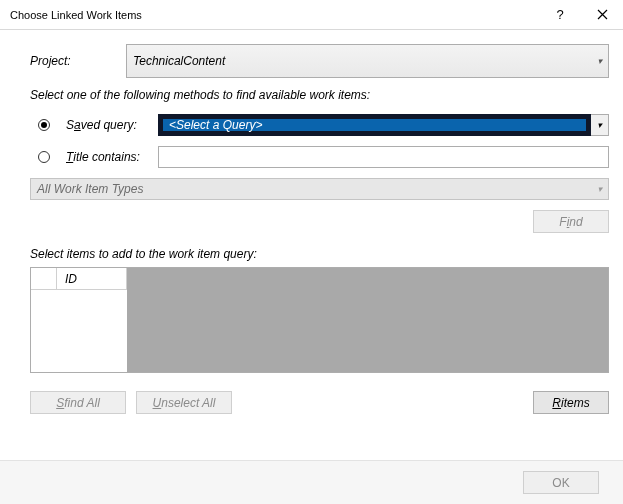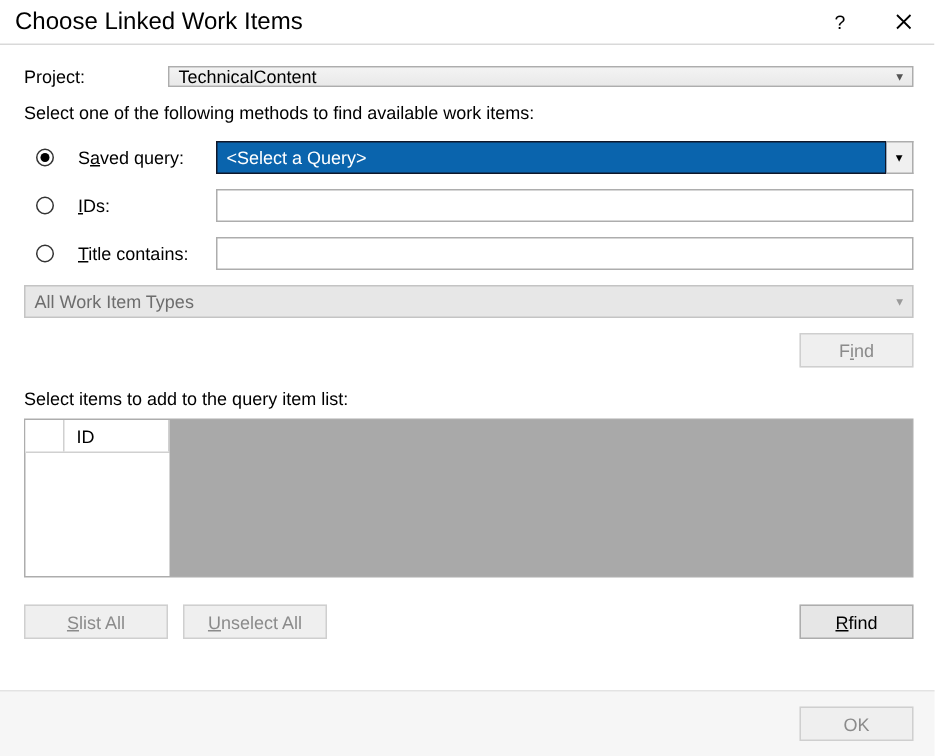--- a/index.html
+++ b/index.html
@@ -15,34 +15,35 @@
   }
   .titlebar {
     height: 30px;
     display: flex;
     align-items: center;
     padding: 0 0 0 10px;
     border-bottom: 1px solid #d9d9d9;
   }
   .titlebar .title {
     flex: 1;
-    font-size: 16px;
+    font-size: 11px;
   }
   .titlebar .ctl {
     width: 42px;
     height: 30px;
     display: flex;
     align-items: center;
     justify-content: center;
     font-size: 14px;
     cursor: default;
   }
   .titlebar .help { font-size: 13px; }
   .content {
-    padding: 14px 14px 10px 16px;
+    padding: 14px 14px 10px 30px;
+    font-style: italic;
   }
   .row {
     display: flex;
     align-items: center;
     margin-bottom: 10px;
   }
   .lbl-col {
     width: 96px;
     padding-left: 0;
   }
@@ -71,21 +72,21 @@
     content: "";
     width: 6px;
     height: 6px;
     background: #000;
     border-radius: 50%;
     display: block;
   }
   .u { text-decoration: underline; }
   .select-proj {
     flex: 1;
-    height: 14px;
+    height: 34px;
     border: 1px solid #adadad;
     background: linear-gradient(#f3f3f3,#e9e9e9);
     display: flex;
     align-items: center;
     padding: 0 6px;
     justify-content: space-between;
   }
   .select-proj .chev { font-size: 9px; color: #555; }
   .text-input {
     flex: 1;
@@ -97,21 +98,21 @@
   .combo-selected {
     flex: 1;
     height: 22px;
     display: flex;
     align-items: stretch;
   }
   .combo-selected .body {
     flex: 1;
     background: #0a64ad;
     color: #fff;
-    border: 1px solid #0f172a;
+    border: 5px solid #0f172a;
     display: flex;
     align-items: center;
     padding: 0 6px;
   }
   .combo-selected .arrow {
     width: 18px;
     border: 1px solid #adadad;
     border-left: none;
     background: #f0f0f0;
     display: flex;
@@ -185,21 +186,21 @@
   .btn-row {
     display: flex;
     gap: 10px;
     margin-bottom: 12px;
   }
   .btn-row .spacer { flex: 1; }
   .footer {
     display: flex;
     justify-content: flex-end;
     gap: 16px;
-    padding: 10px 14px;
+    padding: 10px 24px;
     border-top: 1px solid #e3e3e3;
     background: #f6f6f6;
     position: absolute;
     bottom: 0;
     left: 0;
     right: 0;
     height: 44px;
     align-items: center;
   }
   .instr { margin: 4px 0 12px 0; }
@@ -235,27 +236,20 @@
       <span><span>S</span><span class="u">a</span><span>ved query:</span></span>
     </div>
     <div class="combo-selected">
       <div class="body">
           <span>&lt;Select a Query&gt;</span>
         </div>
       <div class="arrow">▾</div>
     </div>
   </div>
 
-  <div class="row">
-    <div class="indent-lbl">
-      <span class="radio"></span>
-      <span><span class="u">I</span><span>Ds:</span></span>
-    </div>
-    <div class="text-input"></div>
-  </div>
 
   <div class="row">
     <div class="indent-lbl">
       <span class="radio"></span>
       <span><span class="u">T</span><span>itle contains:</span></span>
     </div>
     <div class="text-input"></div>
   </div>
 
   <div class="row">
@@ -266,43 +260,43 @@
   </div>
 
   <div class="find-row">
     <div class="btn disabled">
         <span>F</span>
         <span class="u">i</span>
         <span>nd</span>
       </div>
   </div>
 
-  <div style="margin-bottom:6px;">Select items to add to the query item list:</div>
+  <div style="margin-bottom:6px;">Select items to add to the work item query:</div>
 
   <div class="grid-wrap">
     <div class="grid-head">
       <div class="gh sel"></div>
       <div class="gh id">ID</div>
     </div>
     <div class="grid-body"></div>
   </div>
 
   <div class="btn-row">
     <div class="btn wide disabled">
         <span class="u">S</span>
-        <span>list All</span>
+        <span>find All</span>
       </div>
     <div class="btn wide disabled">
         <span class="u">U</span>
         <span>nselect All</span>
       </div>
     <div class="spacer"></div>
     <div class="btn">
         <span class="u">R</span>
-        <span>find</span>
+        <span>items</span>
       </div>
   </div>
 
 </div>
 
 <div class="footer">
   <div class="btn disabled">OK</div>
 </div>
 
 </body></html>

